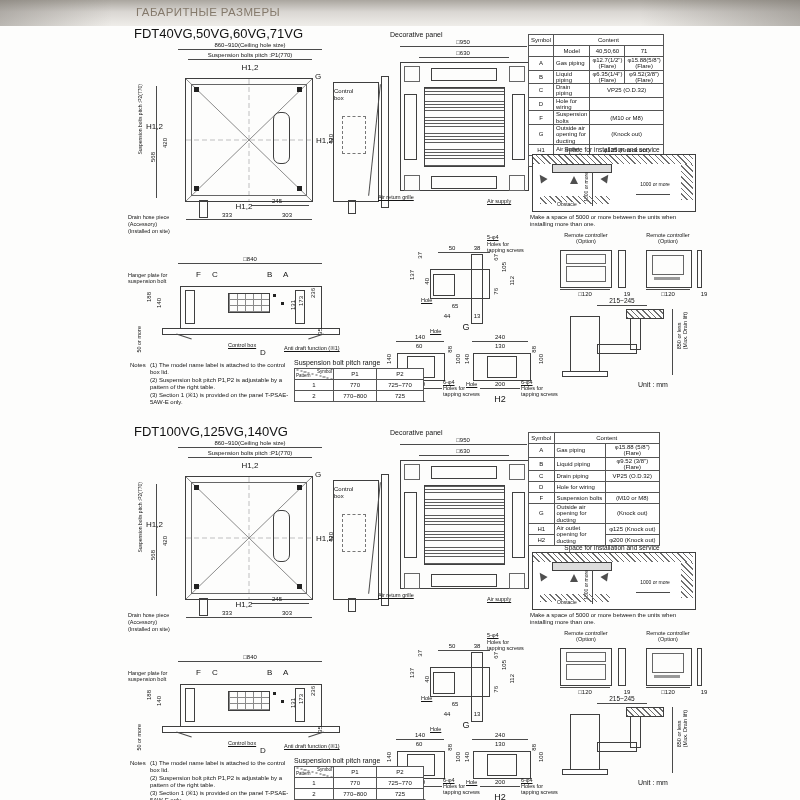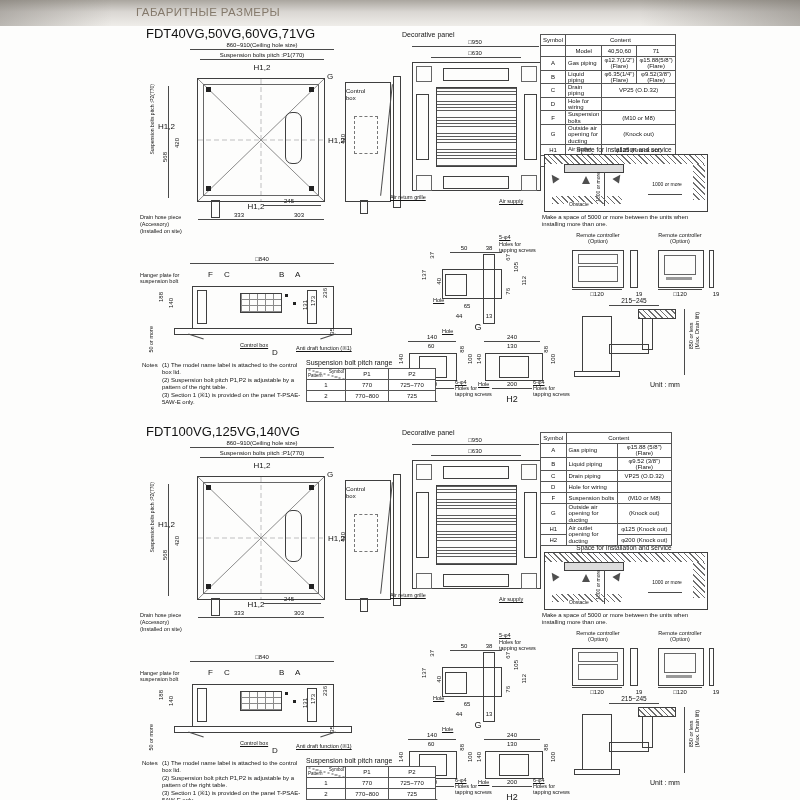--- a/index.html
+++ b/index.html
@@ -3,21 +3,21 @@
 <meta charset="utf-8">
 <style>
   html,body{margin:0;padding:0}
   body{width:800px;height:800px;position:relative;overflow:hidden;background:#fdfdfc;
        font-family:"Liberation Sans", sans-serif;color:#141414}
   .band{position:absolute;left:0;top:0;width:800px;height:26px;
     background:
       linear-gradient(90deg, rgba(110,105,98,.40), rgba(255,255,255,0) 14%, rgba(255,255,255,0) 80%, rgba(110,105,98,.45)),
       linear-gradient(180deg,#aaa69f 0%,#d9d6d2 45%,#efede9 100%);}
   .band-title{position:absolute;left:136px;top:6px;font-size:11.5px;letter-spacing:.4px;color:#84796b;font-weight:500}
-  .sec{position:absolute;left:12px;width:660px;height:397px}
+  .sec{position:absolute;left:0;width:660px;height:397px}
   .sec-title{position:absolute;left:134px;top:0;font-size:13px;font-weight:500;color:#111;white-space:nowrap}
   .t{position:absolute;font-size:6px;line-height:1.15;color:#141414;white-space:nowrap}
   .tc{transform:translateX(-50%)}
   .w{white-space:normal}
   .v{writing-mode:vertical-rl;transform:rotate(180deg);white-space:pre-line}
   .u{text-decoration:underline}
   .f55{font-size:5.5px}.f5{font-size:5px}.f65{font-size:6.5px}.f7{font-size:7px}.f8{font-size:8px}.f9{font-size:9px}
   .l{position:absolute;background:#4a4a4a;height:1px}
   .lv{position:absolute;background:#4a4a4a;width:1px}
   .b{position:absolute;border:1px solid #3f3f3f;background:transparent}

